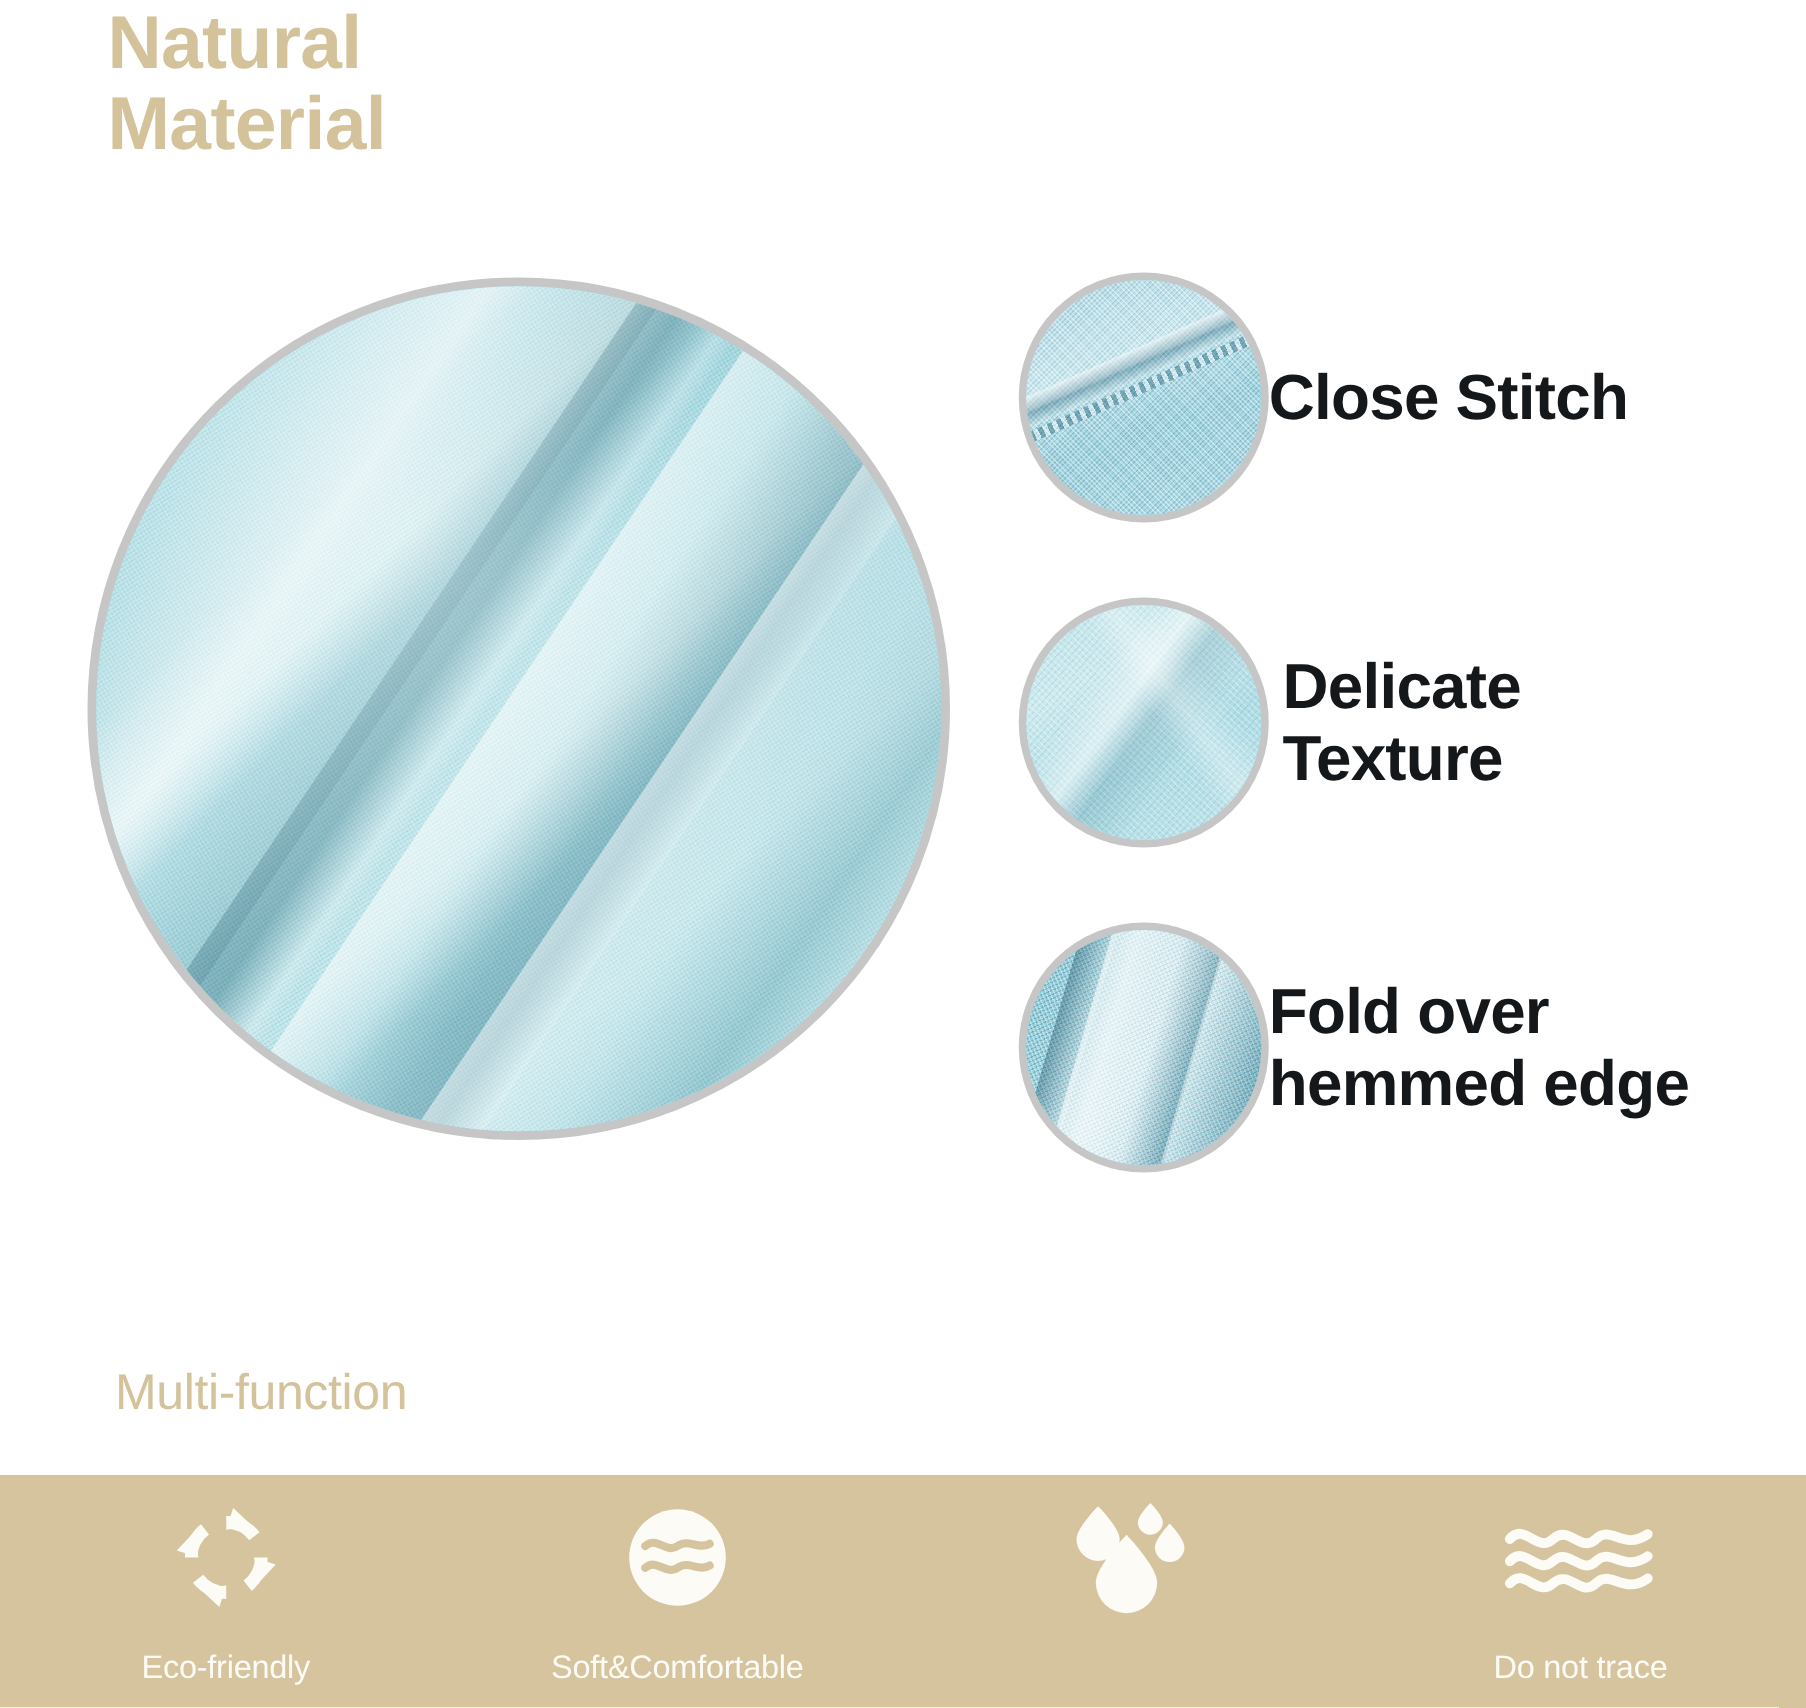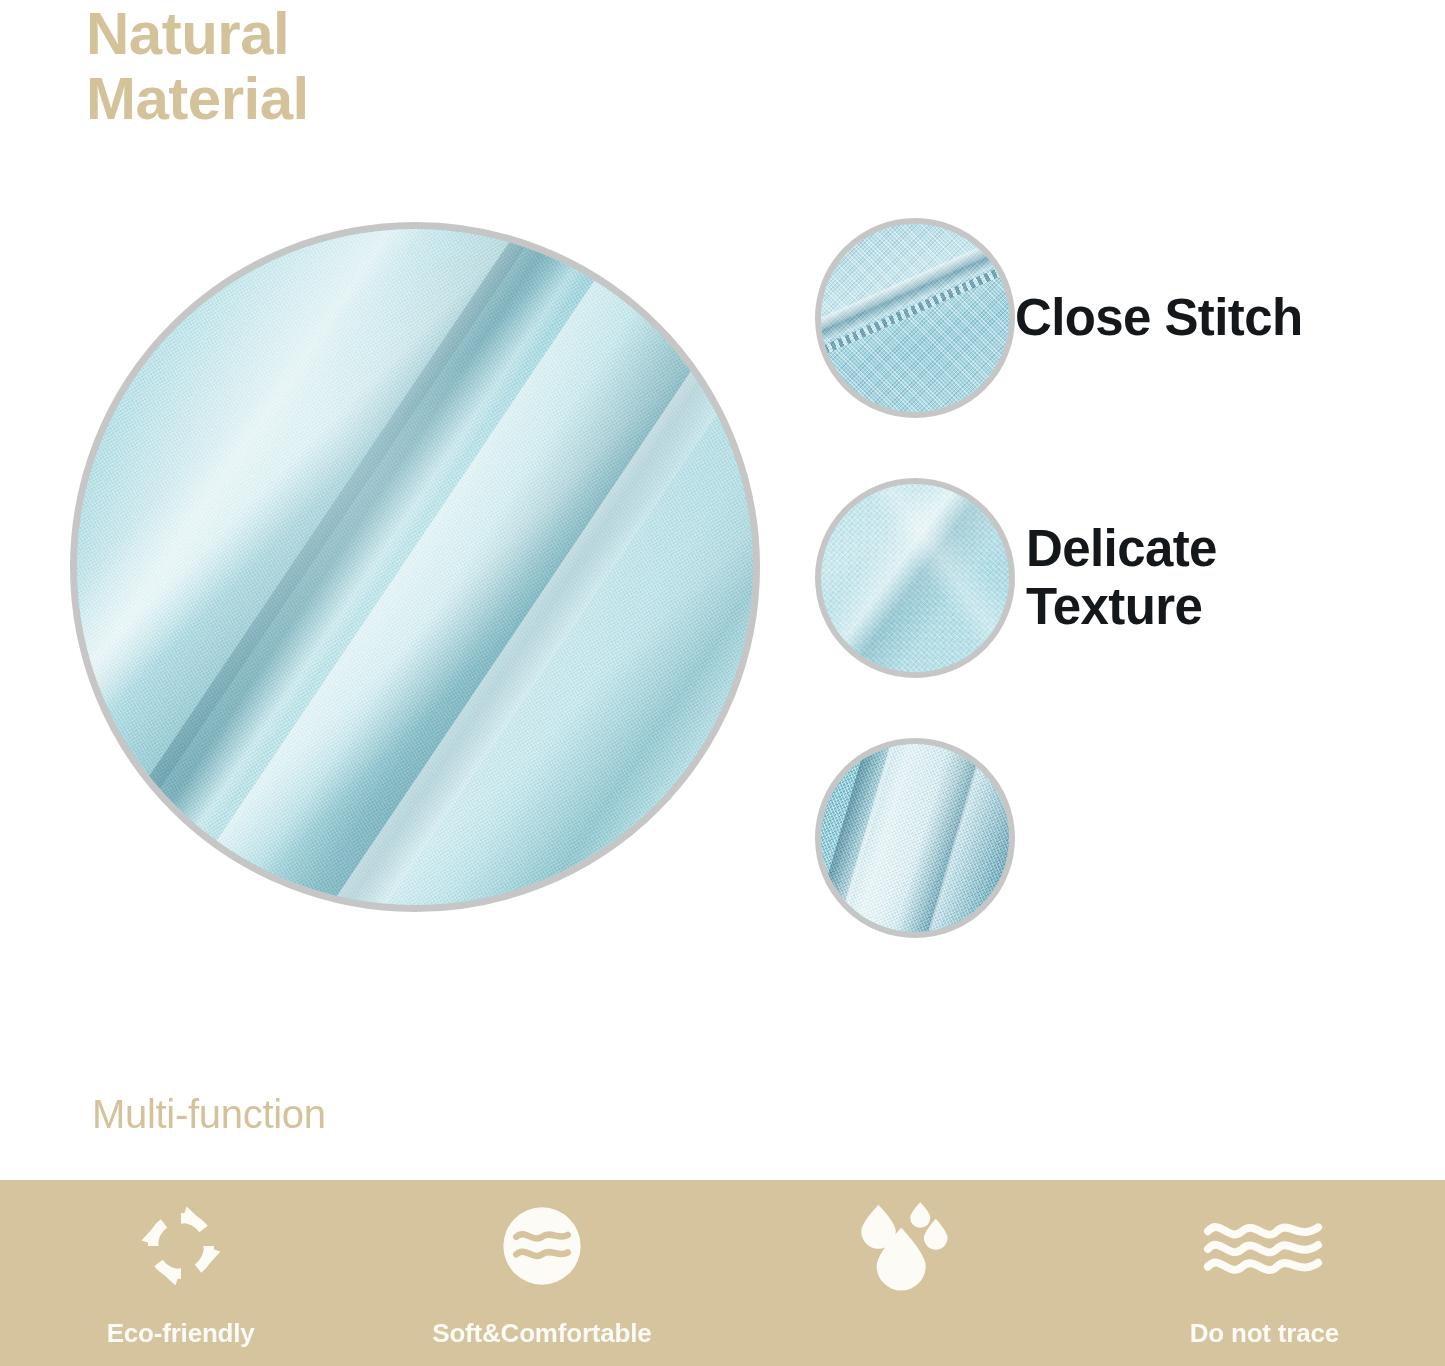--- a/index.html
+++ b/index.html
@@ -193,21 +193,21 @@
     flex-direction:column;
     align-items:center;
     justify-content:flex-start;
     padding-top:18px;
   }
   .feature-icon { height:96px; display:flex; align-items:center; justify-content:center; }
   .feature-label {
     position:absolute;
     bottom:17px;
     font-size:26px;
-    font-weight:bold;
+    font-weight:normal;
     color:#fdfbf5;
     letter-spacing:-0.2px;
     white-space:nowrap;
     margin-top:29px;
   }
 </style>
 </head>
 <body>
 
 <div id="heading-natural-material">Natural
@@ -246,20 +246,22 @@
 </div>
 
 <div class="detail-row" id="detail-row-2">
   <div class="detail-circle">
     <div class="sw-hem-bg"></div>
     <div class="sw-hem-mesh"></div>
     <div class="sw-hem-band2"></div>
     <div class="sw-hem-band"></div>
     <div class="sw-hem-band3"></div>
   </div>
+  <div class="detail-label">Fold over
+hemmed edge</div>
 </div>
 
 <div id="heading-multifunction">Multi-function</div>
 
 <div id="feature-banner">
 
   <div class="feature-item">
     <div class="feature-icon">
       <svg width="92" height="92" viewBox="0 0 100 100" aria-hidden="true">
         <g fill="#fdfbf5">

